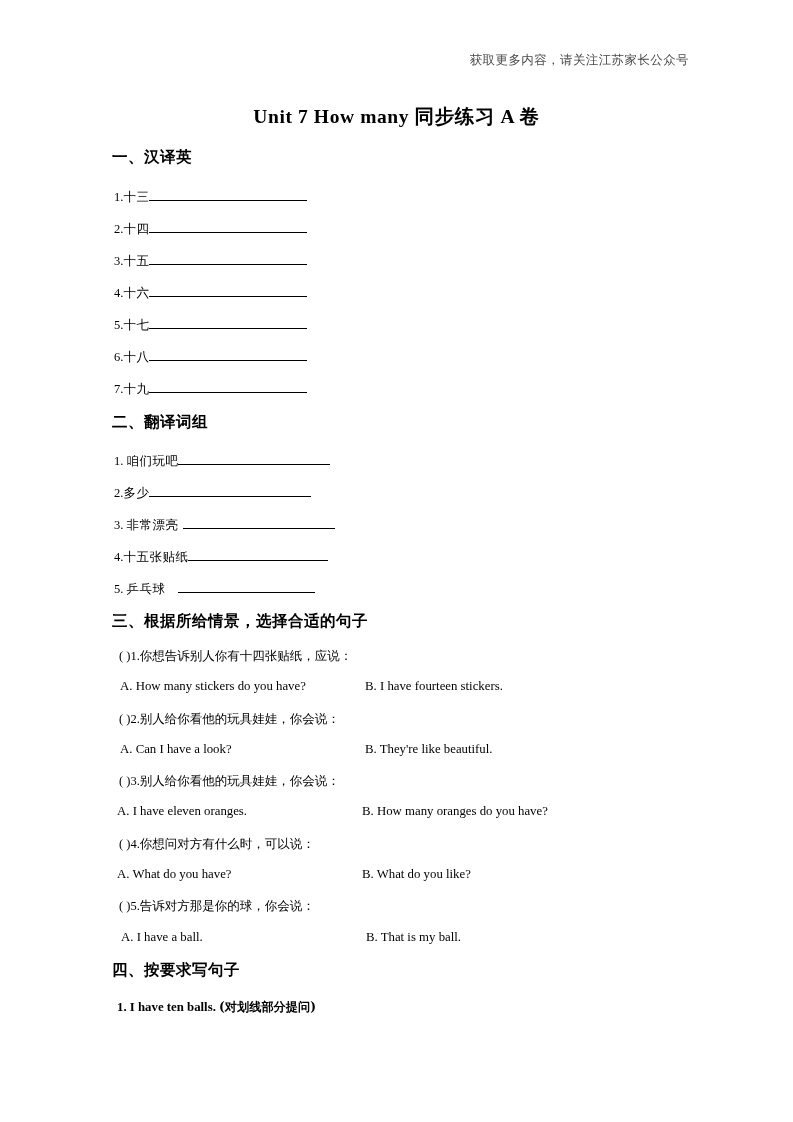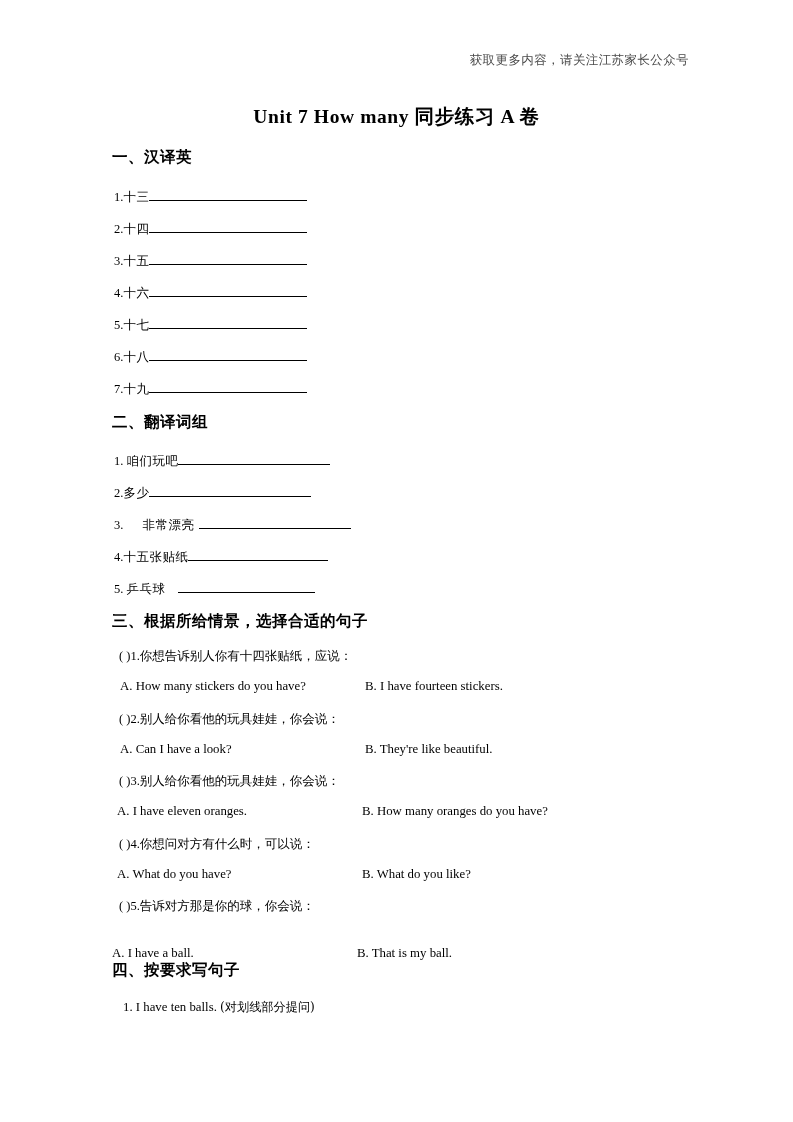--- a/index.html
+++ b/index.html
@@ -177,21 +177,21 @@
       <span class="lbl" style="padding-left:3px;">咱们玩吧</span>
       <span class="rule" style="width:152px;"></span>
     </div>
     <div class="fill-item" style="position:absolute; top:485px; left:2px;">
       <span class="num">2.</span>
       <span class="lbl">多少</span>
       <span class="rule" style="width:162px;"></span>
     </div>
     <div class="fill-item" style="position:absolute; top:517px; left:2px;">
       <span class="num">3.</span>
-      <span class="lbl" style="padding-left:3px;margin-left:16px;">非常漂亮</span>
+      <span class="lbl" style="padding-left:3px;">非常漂亮</span>
       <span class="pregap" style="width:5px;"></span>
       <span class="rule" style="width:152px;"></span>
     </div>
     <div class="fill-item" style="position:absolute; top:549px; left:2px;">
       <span class="num">4.</span>
       <span class="lbl">十五张贴纸</span>
       <span class="rule" style="width:140px;"></span>
     </div>
     <div class="fill-item" style="position:absolute; top:581px; left:2px;">
       <span class="num">5.</span>
@@ -230,27 +230,27 @@
       <span class="paren">(        )</span><span class="qnum">4.</span><span>你想问对方有什么时，可以说：</span>
     </div>
     <div class="opt-line" style="position:absolute; top:867px; left:5px; width:470px;">
       <span>A. What do you have?</span>
       <span class="opt-b">B. What do you like?</span>
     </div>
 
     <div class="q-line" style="position:absolute; top:898px; left:7px;">
       <span class="paren">(        )</span><span class="qnum">5.</span><span>告诉对方那是你的球，你会说：</span>
     </div>
-    <div class="opt-line" style="position:absolute; top:930px; left:0; width:470px;margin-top:16px;">
+    <div class="opt-line" style="position:absolute; top:930px; left:9px; width:470px;">
       <span>A. I have a ball.</span>
       <span class="opt-b">B. That is my ball.</span>
     </div>
 
     <div class="sec-head" style="position:absolute; top:960px; left:0;">四、按要求写句子</div>
 
-    <div class="write-item" style="position:absolute; top:999px; left:11px;">
+    <div class="write-item" style="position:absolute; top:999px; left:5px;font-weight:bold;">
       <span>1.</span>
       <span>I have ten balls.</span>
       <span class="cn">(对划线部分提问)</span>
     </div>
 
   </div>
 </div>
 
 </body></html>

